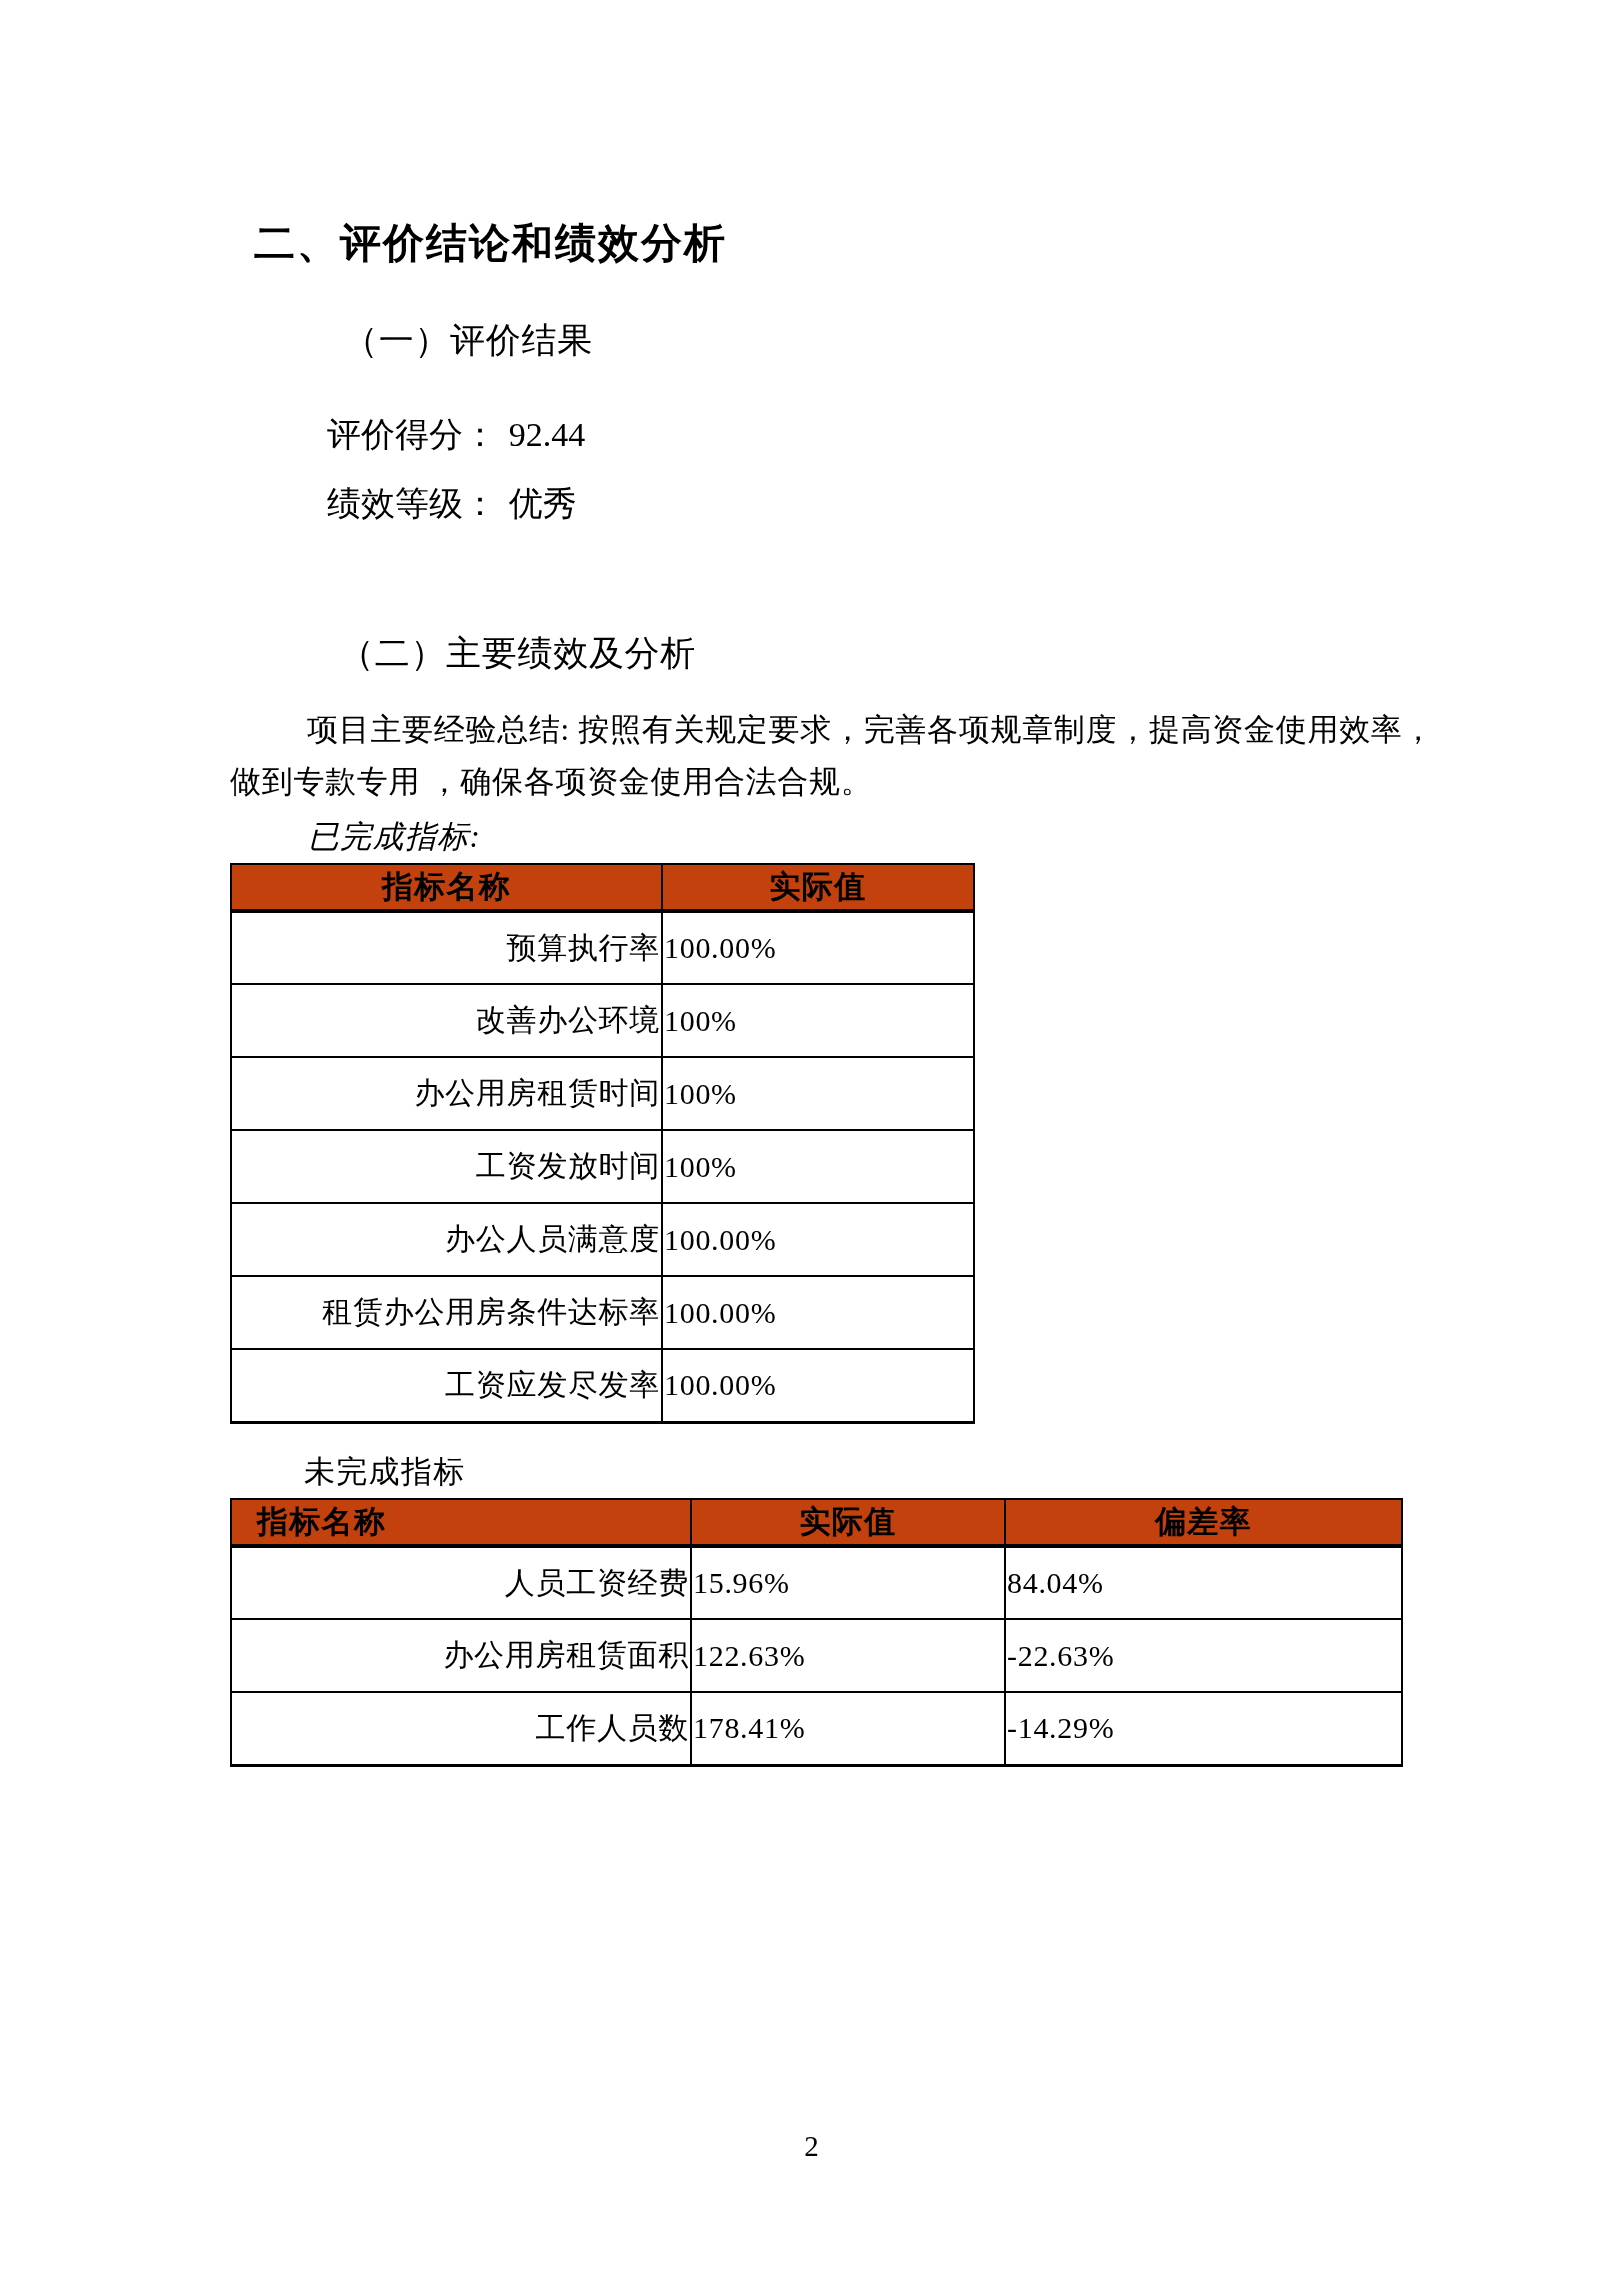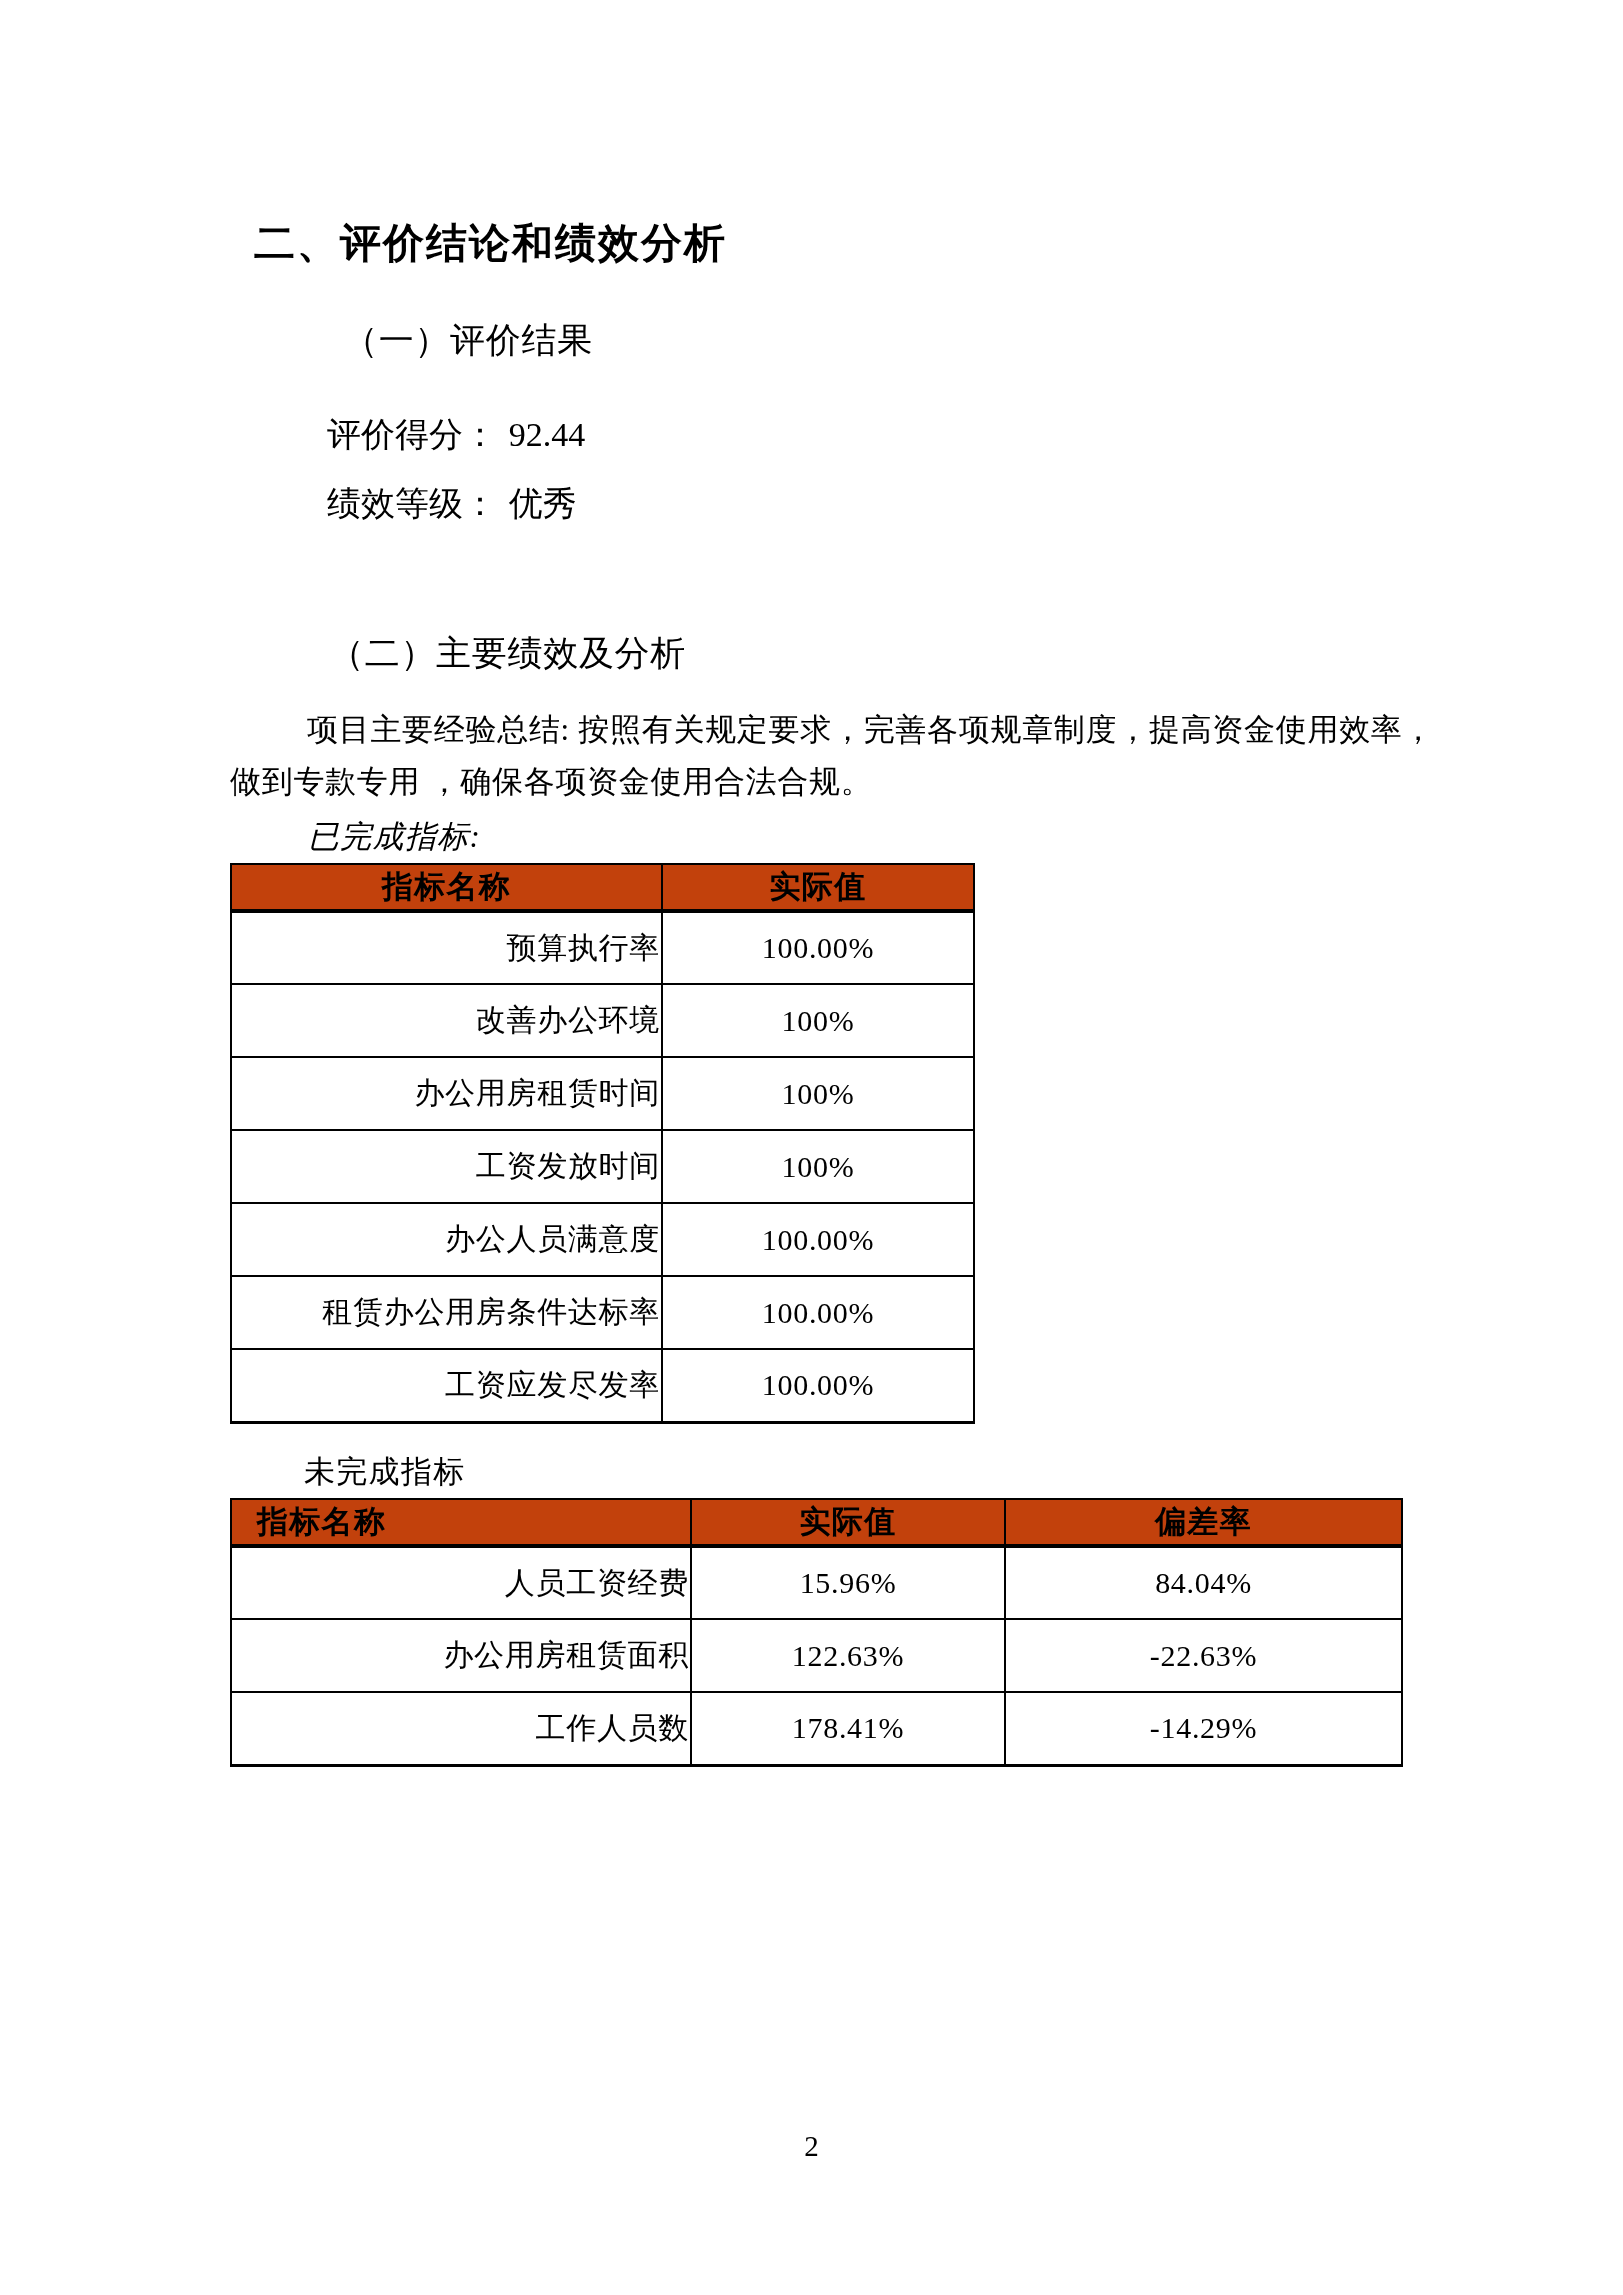--- a/index.html
+++ b/index.html
@@ -15,21 +15,21 @@
   .doc-title {
     position:absolute; left:254px; top:216px;
     font-family:"Liberation Sans","DejaVu Sans",sans-serif;
     font-weight:700; font-size:41px; letter-spacing:2px;
     white-space:nowrap;
   }
   .sec-head {
     position:absolute; font-size:35px; letter-spacing:0.7px; white-space:nowrap;
   }
   #sec1-head { left:343px; top:317px; }
-  #sec2-head { left:329px; top:630px; }
+  #sec2-head { left:339px; top:630px; }
   .text-line { position:absolute; left:327px; font-size:34px; white-space:nowrap; }
   #score-line { top:412px; }
   #grade-line { top:481px; }
   .text-line .num { margin-left:11.8px; }
   .para {
     position:absolute; left:230px; top:704px; width:1178px;
     font-size:31px; line-height:52px; letter-spacing:0.7px;
   }
   .para .line1 { text-indent:77px; white-space:nowrap; }
   .para .line2 { white-space:nowrap; }
@@ -41,21 +41,21 @@
     border-collapse:collapse; table-layout:fixed;
     border:2.6px solid #000;
   }
   th,td { border:2px solid #000; vertical-align:middle; }
   thead th {
     background:#c2410c;
     font-size:31px; font-weight:700;
     border-bottom:4.6px solid #000;
     text-align:center; letter-spacing:1.3px;
   }
-  tbody td { font-size:30px; text-align:center; letter-spacing:0.7px; }
+  tbody td { font-size:30px; text-align:left; letter-spacing:0.7px; }
   tbody td:first-child { text-align:right; padding-left:25px; }
   tbody tr { height:73px; }
   tbody tr:last-child td { border-bottom:3.9px solid #000; }
   #completed-table { left:230px; top:863px; width:745px; }
   #completed-table thead tr { height:44px; }
   #completed-table th:nth-child(1) { width:427px; }
   #uncompleted-table { left:230px; top:1498px; width:1173px; }
   #uncompleted-table thead tr { height:38px; }
   #uncompleted-table th:nth-child(1) { width:432px; text-align:left; padding-left:25px; }
   #uncompleted-table th:nth-child(2) { width:310px; }

